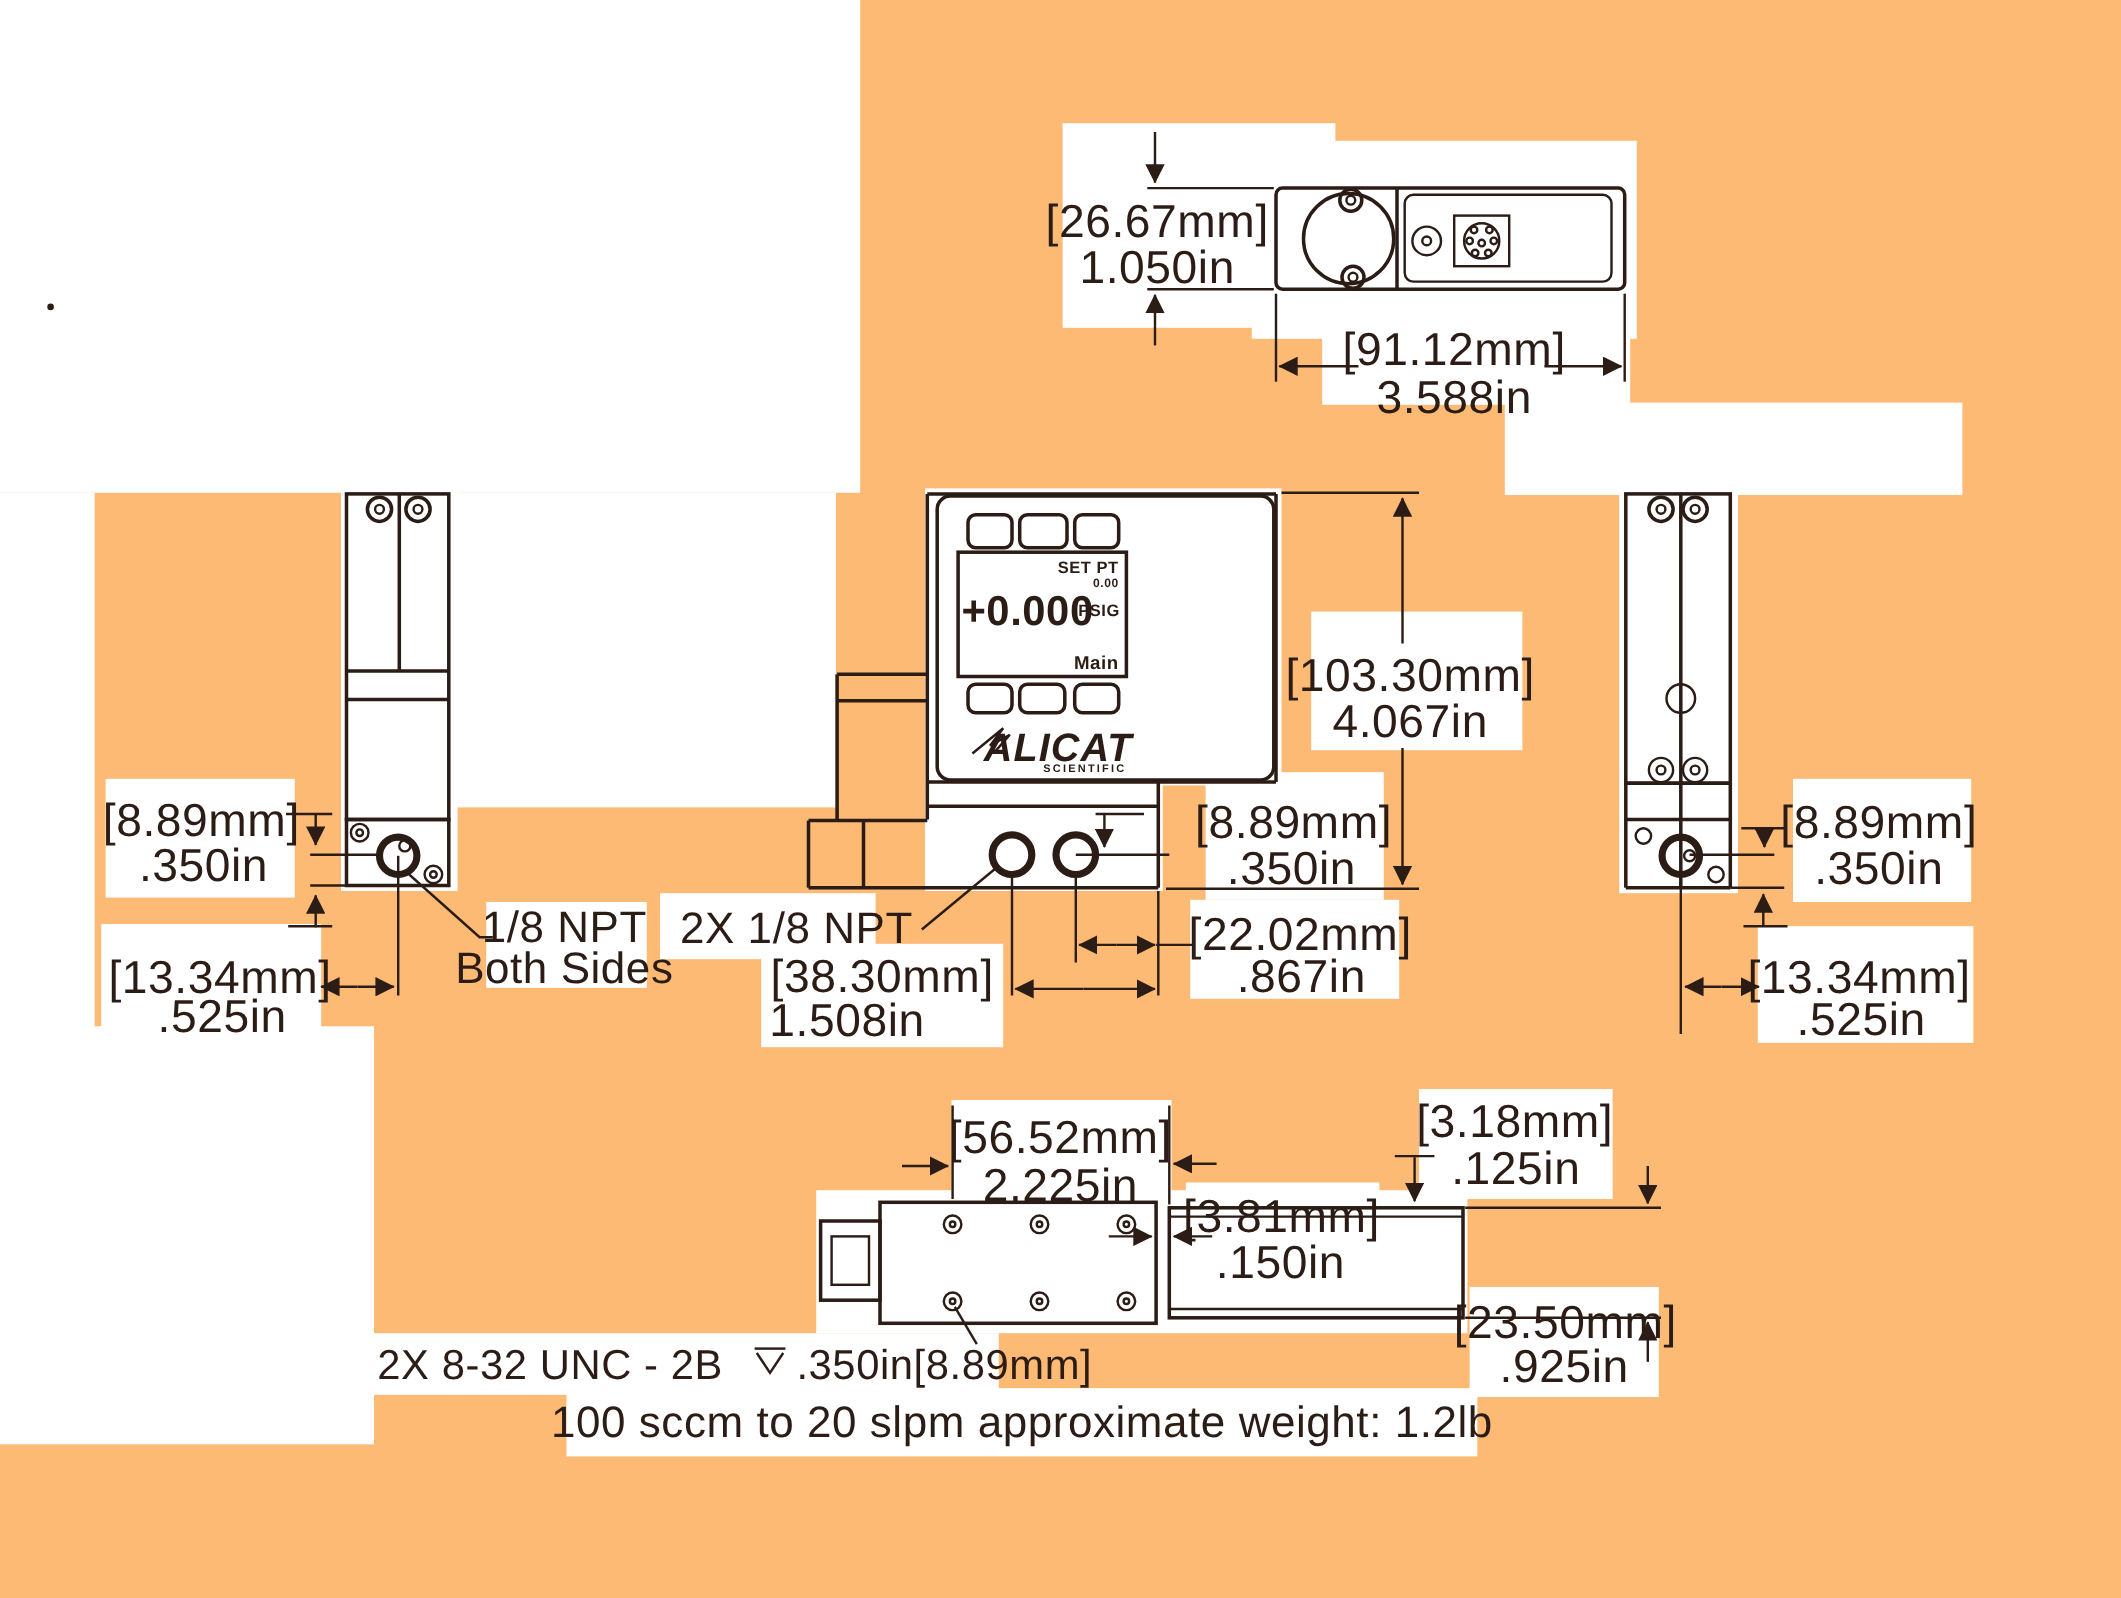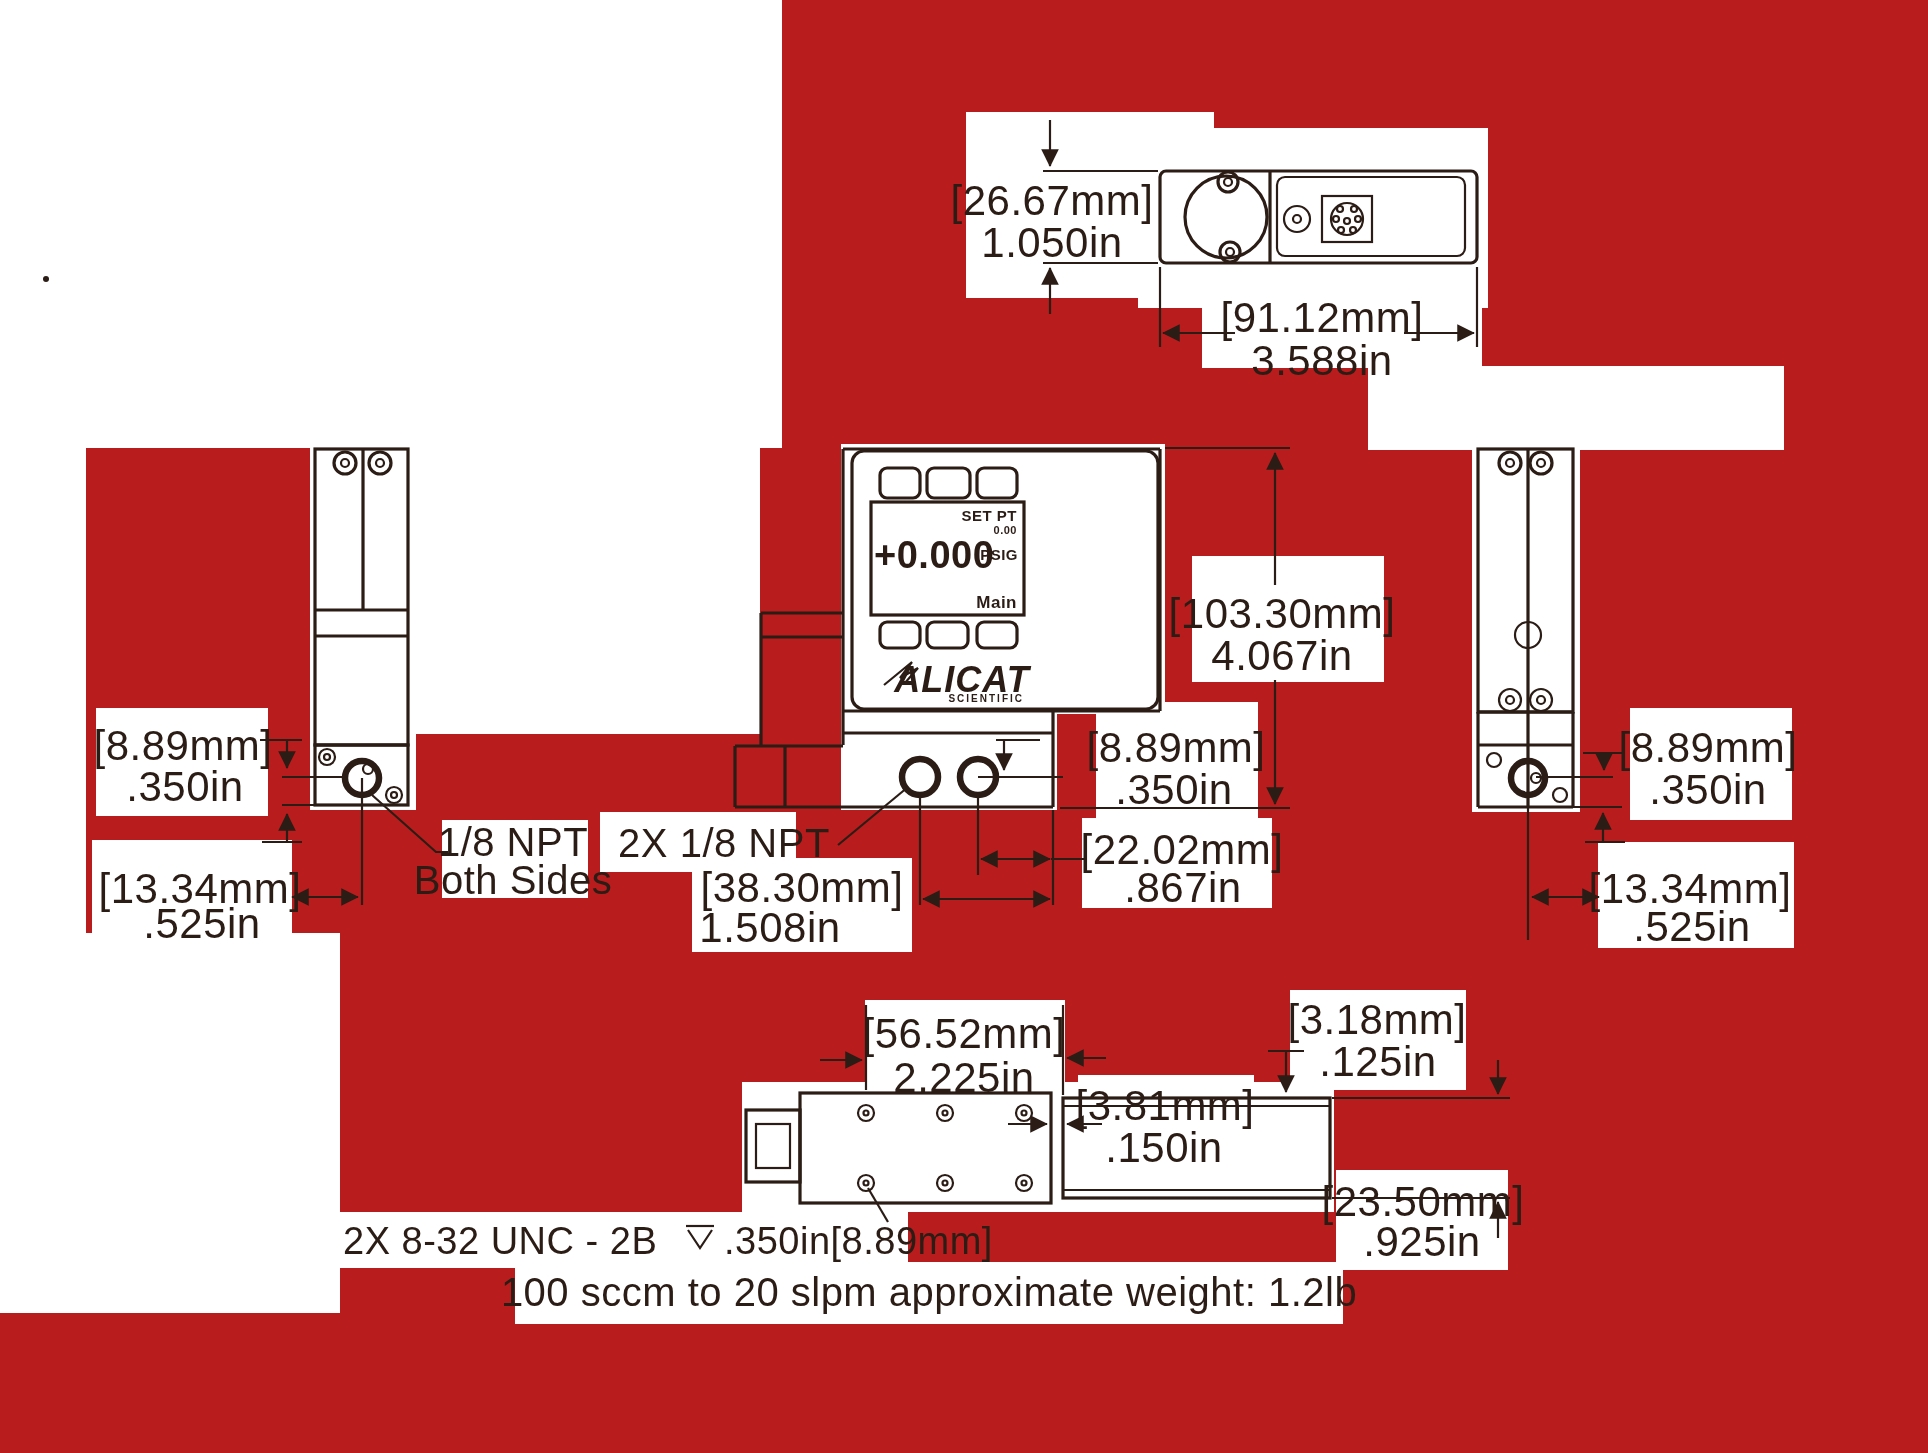--- a/index.html
+++ b/index.html
@@ -1,16 +1,16 @@
 <!DOCTYPE html>
 <html><head>
 <meta charset="utf-8">
 <style>
   html,body{margin:0;padding:0;background:#000;}
-  #stage{position:relative;width:1928px;height:1453px;background:#b91c1c;overflow:hidden;}
+  #stage{position:relative;width:1928px;height:1453px;background:#fdba74;overflow:hidden;}
   svg{position:absolute;left:0;top:0;}
   text{font-family:"Liberation Sans", sans-serif;fill:#2b1c15;letter-spacing:0.5px;}
   .dim{font-size:42px;}
   .note{font-size:40px;}
   .small{font-size:38px;}
   .lcd-tiny{font-size:15px;font-weight:bold;}
   .lcd-micro{font-size:11px;font-weight:bold;}
   .lcd-big{font-size:38px;font-weight:bold;}
   .lcd-med{font-size:17px;font-weight:bold;}
   .brand{font-size:36px;font-weight:bold;font-style:italic;letter-spacing:1px;}

